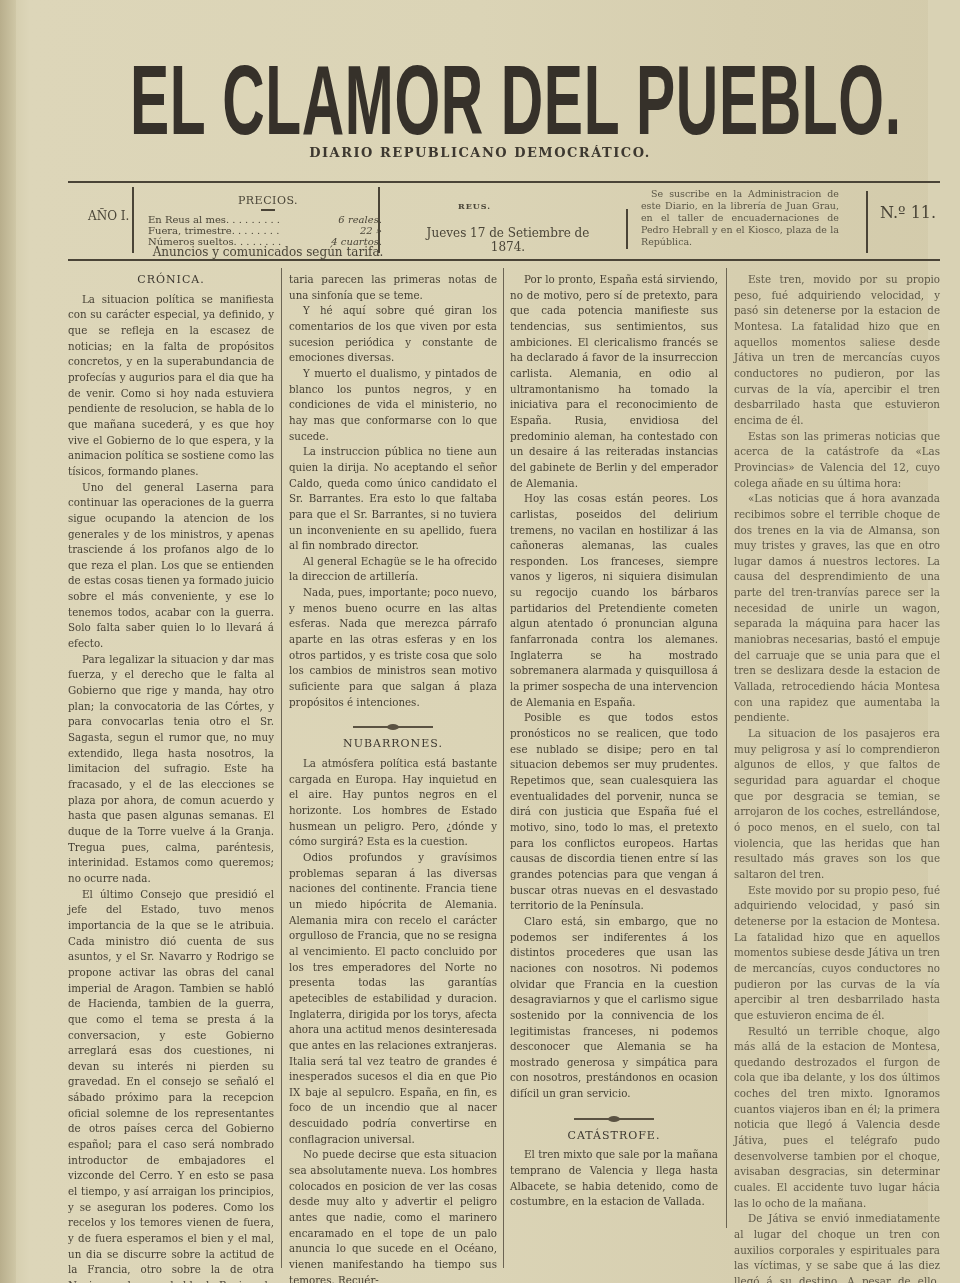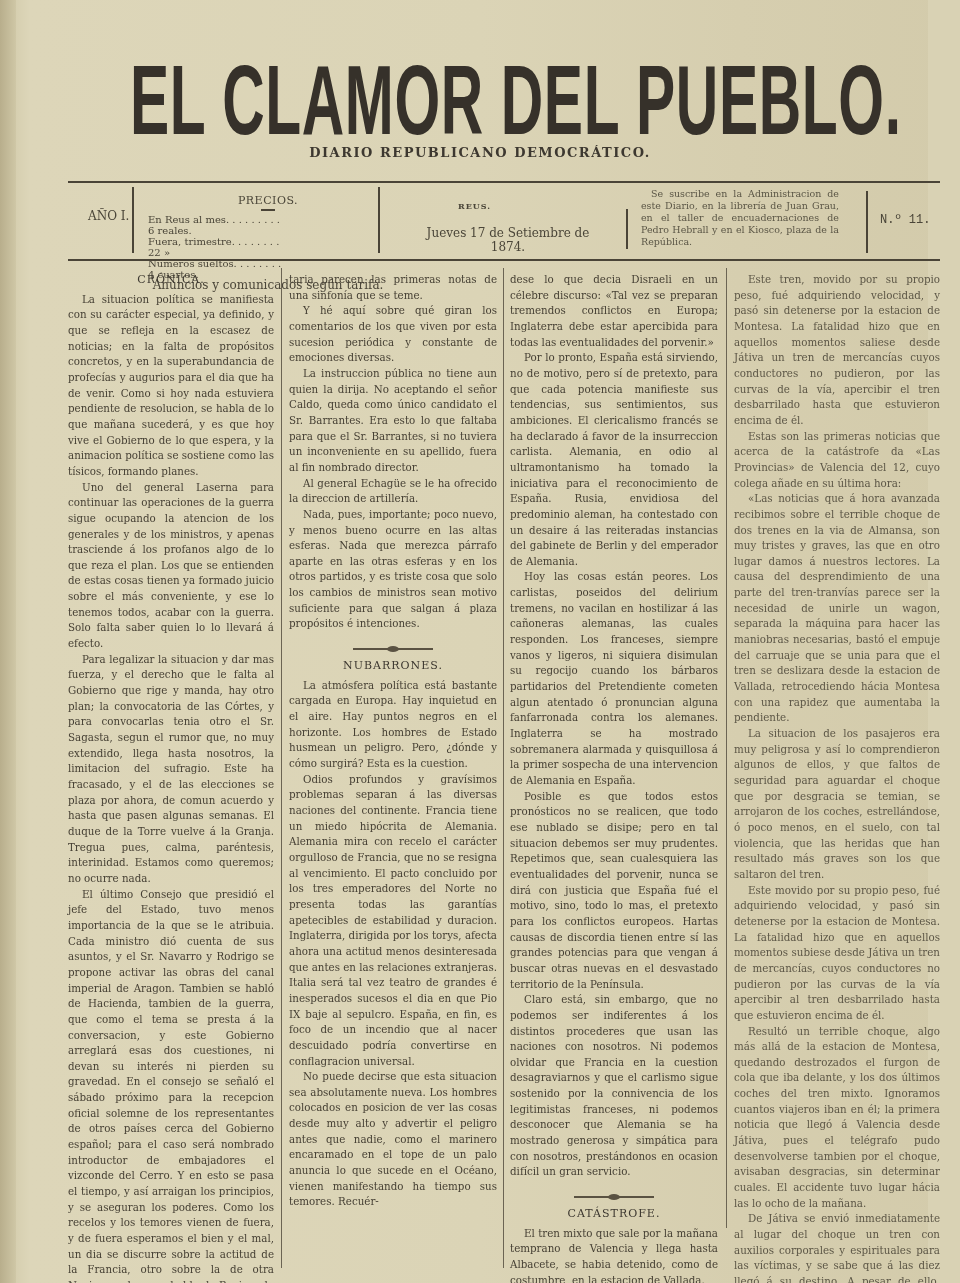--- a/index.html
+++ b/index.html
@@ -32,28 +32,28 @@
     font-size: 13px; font-weight: bold; letter-spacing: 1.5px; color: #3d3830;
   }
   .rule { position: absolute; background: #4a4437; }
   .header-band { position: absolute; left: 68px; top: 181px; width: 872px; height: 78px; }
   .hb-cell { position: absolute; font-size: 10px; color: #4a4538; }
   .vline { position: absolute; width: 1.5px; background: #4a4437; }
   .ano { left: 20px; top: 28px; font-size: 12px; }
   .precios { left: 80px; top: 5px; width: 240px; }
   .precios .title { text-align: center; font-size: 11px; letter-spacing: 0.5px; margin-top: 8px; }
   .precios .dash { width: 14px; height: 2px; background: #4a4437; margin: 2px auto 3px; }
-  .precios .row { display: flex; font-size: 10px; line-height: 11px; flex-direction: column; }
+  .precios .row { display: flex; font-size: 10px; line-height: 11px; }
   .precios .row .lbl { width: 160px; white-space: nowrap; overflow: hidden; }
-  .precios .row .val { flex: 1; text-align: left; padding-right: 6px; }
+  .precios .row .val { flex: 1; text-align: right; padding-right: 6px; font-style: italic; }
   .precios .note { text-align: center; font-size: 12px; line-height: 11px; }
   .city { left: 390px; top: 20px; font-size: 8px; font-weight: bold; letter-spacing: 1px; width: 80px; }
   .date { left: 340px; top: 45px; font-size: 12px; width: 200px; text-align: center; }
   .subscr { left: 573px; top: 7px; width: 198px; font-size: 9.5px; line-height: 12px; text-align: justify; text-indent: 10px; color: #5b5646; }
-  .numero { left: 812px; top: 32px; font-size: 12px; font-family: Liberation Mono, monospace; }
+  .numero { left: 812px; top: 22px; font-size: 16px; }
   .col {
     position: absolute; top: 272px;
     font-size: 10.3px; line-height: 15.65px;
     text-align: justify; color: #453f33;
   }
   .col p { margin: 0; text-indent: 14px; }
   .col h2 {
     margin: 0 0 4px; font-size: 11px; font-weight: normal; text-align: center;
     letter-spacing: 1px; color: #3d3830;
   }
@@ -117,32 +117,32 @@
     <h2>CRÓNICA.</h2>
     <p>La situacion política se manifiesta con su carácter especial, ya definido, y que se refleja en la escasez de noticias; en la falta de propósitos concretos, y en la superabundancia de profecías y augurios para el dia que ha de venir. Como si hoy nada estuviera pendiente de resolucion, se habla de lo que mañana sucederá, y es que hoy vive el Gobierno de lo que espera, y la animacion política se sostiene como las tísicos, formando planes.</p>
     <p>Uno del general Laserna para continuar las operaciones de la guerra sigue ocupando la atencion de los generales y de los ministros, y apenas trasciende á los profanos algo de lo que reza el plan. Los que se entienden de estas cosas tienen ya formado juicio sobre el más conveniente, y ese lo tenemos todos, acabar con la guerra. Solo falta saber quien lo lo llevará á efecto.</p>
     <p>Para legalizar la situacion y dar mas fuerza, y el derecho que le falta al Gobierno que rige y manda, hay otro plan; la convocatoria de las Córtes, y para convocarlas tenia otro el Sr. Sagasta, segun el rumor que, no muy extendido, llega hasta nosotros, la limitacion del sufragio. Este ha fracasado, y el de las elecciones se plaza por ahora, de comun acuerdo y hasta que pasen algunas semanas. El duque de la Torre vuelve á la Granja. Tregua pues, calma, paréntesis, interinidad. Estamos como queremos; no ocurre nada.</p>
     <p>El último Consejo que presidió el jefe del Estado, tuvo menos importancia de la que se le atribuia. Cada ministro dió cuenta de sus asuntos, y el Sr. Navarro y Rodrigo se propone activar las obras del canal imperial de Aragon. Tambien se habló de Hacienda, tambien de la guerra, que como el tema se presta á la conversacion, y este Gobierno arreglará esas dos cuestiones, ni devan su interés ni pierden su gravedad. En el consejo se señaló el sábado próximo para la recepcion oficial solemne de los representantes de otros países cerca del Gobierno español; para el caso será nombrado introductor de embajadores el vizconde del Cerro. Y en esto se pasa el tiempo, y así arraigan los principios, y se aseguran los poderes. Como los recelos y los temores vienen de fuera, y de fuera esperamos el bien y el mal, un dia se discurre sobre la actitud de la Francia, otro sobre la de otra Nacion, y ahora se habla de Rusia y de la cañonera Albatros. Los periódicos dicen sobre este asunto, lo que pueden, el Gobierno lo que sabe, y los políticos todos los que quieren. El Gobierno de Prusia aprobó la conducta del comandante de aquel buque, y á los 12 cañonazos á Gue-</p>
   </div>
 
   <div class="col col2">
     <p style="text-indent:0">taria parecen las primeras notas de una sinfonía que se teme.</p>
     <p>Y hé aquí sobre qué giran los comentarios de los que viven por esta sucesion periódica y constante de emociones diversas.</p>
+    <p>Y muerto el dualismo, y pintados de blanco los puntos negros, y en condiciones de vida el ministerio, no hay mas que conformarse con lo que sucede.</p>
     <p>La instruccion pública no tiene aun quien la dirija. No aceptando el señor Caldo, queda como único candidato el Sr. Barrantes. Era esto lo que faltaba para que el Sr. Barrantes, si no tuviera un inconveniente en su apellido, fuera al fin nombrado director.</p>
     <p>Al general Echagüe se le ha ofrecido la direccion de artillería.</p>
     <p>Nada, pues, importante; poco nuevo, y menos bueno ocurre en las altas esferas. Nada que merezca párrafo aparte en las otras esferas y en los otros partidos, y es triste cosa que solo los cambios de ministros sean motivo suficiente para que salgan á plaza propósitos é intenciones.</p>
     <div class="sep"></div>
     <h2>NUBARRONES.</h2>
     <p>La atmósfera política está bastante cargada en Europa. Hay inquietud en el aire. Hay puntos negros en el horizonte. Los hombres de Estado husmean un peligro. Pero, ¿dónde y cómo surgirá? Esta es la cuestion.</p>
     <p>Odios profundos y gravísimos problemas separan á las diversas naciones del continente. Francia tiene un miedo hipócrita de Alemania. Alemania mira con recelo el carácter orgulloso de Francia, que no se resigna al vencimiento. El pacto concluido por los tres emperadores del Norte no presenta todas las garantías apetecibles de estabilidad y duracion. Inglaterra, dirigida por los torys, afecta ahora una actitud menos desinteresada que antes en las relaciones extranjeras. Italia será tal vez teatro de grandes é inesperados sucesos el dia en que Pio IX baje al sepulcro. España, en fin, es foco de un incendio que al nacer descuidado podría convertirse en conflagracion universal.</p>
     <p>No puede decirse que esta situacion sea absolutamente nueva. Los hombres colocados en posicion de ver las cosas desde muy alto y advertir el peligro antes que nadie, como el marinero encaramado en el tope de un palo anuncia lo que sucede en el Océano, vienen manifestando ha tiempo sus temores. Recuér-</p>
   </div>
 
   <div class="col col3">
-    <p style="text-indent:0">dese lo que decia Disraeli en un célebre discurso: «Tal vez se preparan tremendos conflictos en Europa; Inglaterra debe estar apercibida para todas las eventualidades del porvenir.»</p>
     <p>Por lo pronto, España está sirviendo, no de motivo, pero sí de pretexto, para que cada potencia manifieste sus tendencias, sus sentimientos, sus ambiciones. El clericalismo francés se ha declarado á favor de la insurreccion carlista. Alemania, en odio al ultramontanismo ha tomado la iniciativa para el reconocimiento de España. Rusia, envidiosa del predominio aleman, ha contestado con un desaire á las reiteradas instancias del gabinete de Berlin y del emperador de Alemania.</p>
     <p>Hoy las cosas están peores. Los carlistas, poseidos del delirium tremens, no vacilan en hostilizar á las cañoneras alemanas, las cuales responden. Los franceses, siempre vanos y ligeros, ni siquiera disimulan su regocijo cuando los bárbaros partidarios del Pretendiente cometen algun atentado ó pronuncian alguna fanfarronada contra los alemanes. Inglaterra se ha mostrado sobremanera alarmada y quisquillosa á la primer sospecha de una intervencion de Alemania en España.</p>
     <p>Posible es que todos estos pronósticos no se realicen, que todo ese nublado se disipe; pero en tal situacion debemos ser muy prudentes. Repetimos que, sean cualesquiera las eventualidades del porvenir, nunca se dirá con justicia que España fué el motivo, sino, todo lo mas, el pretexto para los conflictos europeos. Hartas causas de discordia tienen entre sí las grandes potencias para que vengan á buscar otras nuevas en el desvastado territorio de la Península.</p>
     <p>Claro está, sin embargo, que no podemos ser indiferentes á los distintos procederes que usan las naciones con nosotros. Ni podemos olvidar que Francia en la cuestion desagraviarnos y que el carlismo sigue sostenido por la connivencia de los legitimistas franceses, ni podemos desconocer que Alemania se ha mostrado generosa y simpática para con nosotros, prestándonos en ocasion difícil un gran servicio.</p>
     <div class="sep"></div>
     <h2>CATÁSTROFE.</h2>
     <p>El tren mixto que sale por la mañana temprano de Valencia y llega hasta Albacete, se habia detenido, como de costumbre, en la estacion de Vallada.</p>
 
   </div>
 

